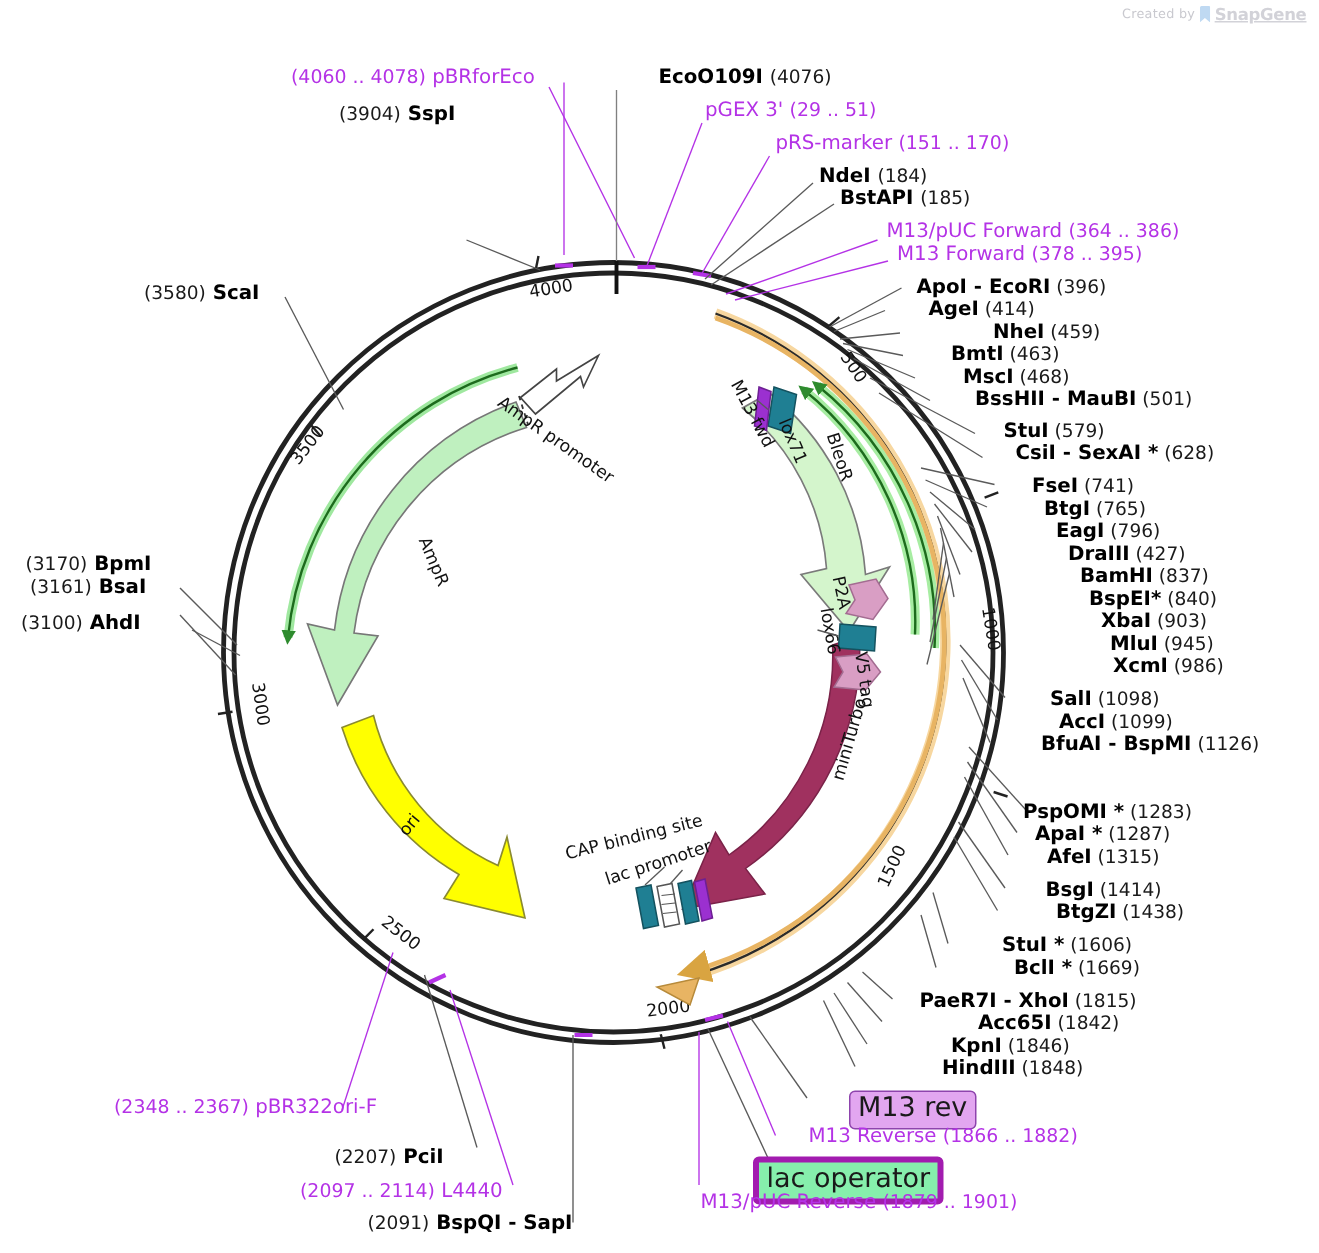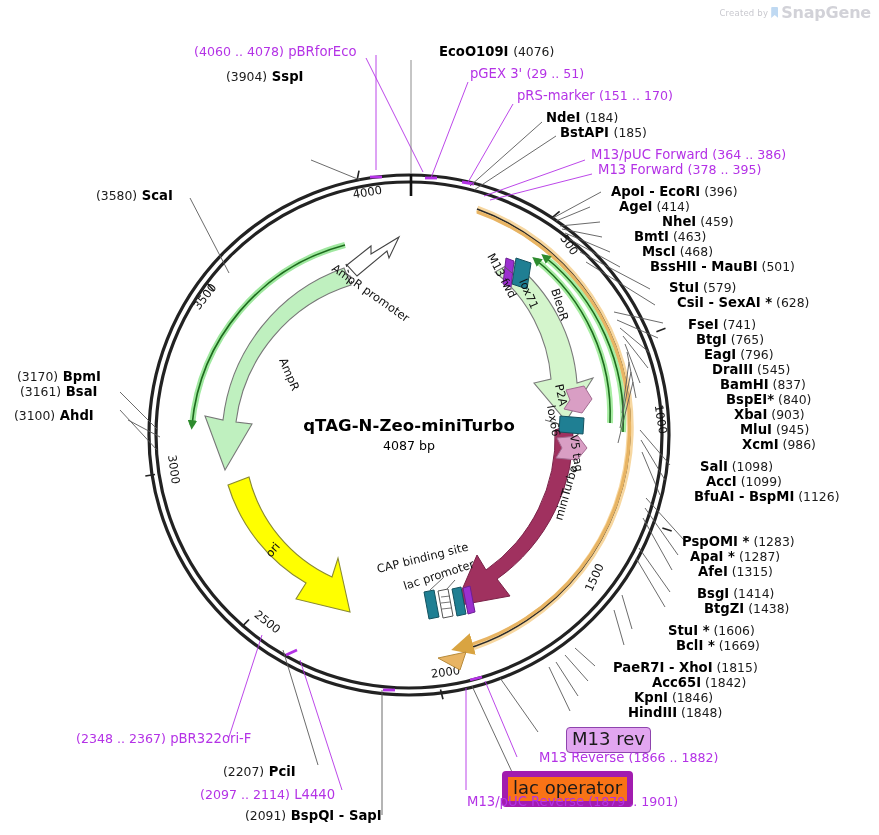--- a/index.html
+++ b/index.html
@@ -6,33 +6,33 @@
   body{width:879px;height:835px;position:relative;overflow:hidden;
        font-family:"DejaVu Sans","Liberation Sans",sans-serif;
        -webkit-font-smoothing:antialiased;}
   #stage{position:absolute;left:0;top:0;width:879px;height:835px;}
   svg#map{position:absolute;left:0;top:0;width:879px;height:835px;}
 
   .wm{position:absolute;top:3px;right:8px;font-size:8.5px;color:#c9c9cf;
       letter-spacing:.2px;display:flex;align-items:center;gap:3px;}
   .wm .bm{display:inline-block;width:7px;height:11px;background:#bfd9f2;
           border-radius:1px 1px 0 0;clip-path:polygon(0 0,100% 0,100% 100%,50% 72%,0 100%);}
-  .wm .sg{color:#d2d2d8;font-weight:700;font-size:16px;letter-spacing:-.2px;}
+  .wm .sg{color:#d2d2d8;font-weight:700;font-size:11px;letter-spacing:-.2px;text-decoration:underline;}
 
   
   .lbl{position:absolute;white-space:nowrap;line-height:1;}
   .enz{font-size:13.2px;color:#000;font-weight:700;}
   .enz .pos{font-weight:400;color:#1a1a1a;font-size:12.4px;}
   .prim{font-size:13.2px;color:#b432e6;font-weight:400;}
   .prim .pos{color:#b432e6;font-size:12.6px;}
 
   .boxed{display:inline-block;padding:1px 5px 2px 5px;border-radius:4px;
          font-size:18px;line-height:1.15;}
   .box-m13{background:#e2a6f0;border:1px solid #8e44ad;color:#1a1a1a;}
-  .box-lac{background:#f97316;border:6px solid #a21caf;color:#1a1a1a;}
+  .box-lac{background:#86efac;border:4px solid #a21caf;color:#1a1a1a;}
 
   .title{position:absolute;text-align:center;color:#000;}
   .title .nm{font-size:16.5px;font-weight:700;letter-spacing:.1px;}
   .title .bp{font-size:12.6px;font-weight:400;margin-top:3px;}
   .ftxt-w{font-size:11.5px;fill:#111;}
   .tick{font-size:11.5px;fill:#111;}
   .feat-lead{stroke:#5a5a5a;stroke-width:.9;fill:none;}
 </style>
 </head>
 <body>
@@ -252,24 +252,20 @@
       <path d="M157,450 L120,410"></path>
     </g>
   </svg>
 
   <div class="wm">
     <span>Created by</span>
     <span class="bm"></span>
     <span class="sg">SnapGene</span>
   </div>
 
-  <div class="title" style="left:409px;top:416px;transform:translateX(-50%);">
-    <div class="nm">qTAG-N-Zeo-miniTurbo</div>
-    <div class="bp">4087 bp</div>
-  </div>
 
   <div class="lbl prim" style="left:194px;top:45px;">
     <span class="pos">(4060 .. 4078)</span>
     <span>pBRforEco</span>
   </div>
   <div class="lbl enz" style="left:226px;top:70px;">
     <span class="pos">(3904)</span>
     <span>SspI</span>
   </div>
 
@@ -307,21 +303,21 @@
       <div class="lbl enz" style="left: 619px; top: 200px;"><span>AgeI</span><span class="pos"> (414)</span></div>
       <div class="lbl enz" style="left: 662px; top: 215px;"><span>NheI</span><span class="pos"> (459)</span></div>
       <div class="lbl enz" style="left: 634px; top: 230px;"><span>BmtI</span><span class="pos"> (463)</span></div>
       <div class="lbl enz" style="left: 642px; top: 245px;"><span>MscI</span><span class="pos"> (468)</span></div>
       <div class="lbl enz" style="left: 650px; top: 260px;"><span>BssHII  -  MauBI</span><span class="pos"> (501)</span></div>
       <div class="lbl enz" style="left: 669px; top: 281px;"><span>StuI</span><span class="pos"> (579)</span></div>
       <div class="lbl enz" style="left: 677px; top: 296px;"><span>CsiI  -  SexAI *</span><span class="pos"> (628)</span></div>
       <div class="lbl enz" style="left: 688px; top: 318px;"><span>FseI</span><span class="pos"> (741)</span></div>
       <div class="lbl enz" style="left: 696px; top: 333px;"><span>BtgI</span><span class="pos"> (765)</span></div>
       <div class="lbl enz" style="left: 704px; top: 348px;"><span>EagI</span><span class="pos"> (796)</span></div>
-      <div class="lbl enz" style="left: 712px; top: 363px;"><span>DraIII</span><span class="pos"> (545)</span></div>
+      <div class="lbl enz" style="left: 712px; top: 363px;"><span>DraIII</span><span class="pos"> (427)</span></div>
       <div class="lbl enz" style="left: 720px; top: 378px;"><span>BamHI</span><span class="pos"> (837)</span></div>
       <div class="lbl enz" style="left: 726px; top: 393px;"><span>BspEI*</span><span class="pos"> (840)</span></div>
       <div class="lbl enz" style="left: 734px; top: 408px;"><span>XbaI</span><span class="pos"> (903)</span></div>
       <div class="lbl enz" style="left: 740px; top: 423px;"><span>MluI</span><span class="pos"> (945)</span></div>
       <div class="lbl enz" style="left: 742px; top: 438px;"><span>XcmI</span><span class="pos"> (986)</span></div>
       <div class="lbl enz" style="left: 700px; top: 460px;"><span>SalI</span><span class="pos"> (1098)</span></div>
       <div class="lbl enz" style="left: 706px; top: 475px;"><span>AccI</span><span class="pos"> (1099)</span></div>
       <div class="lbl enz" style="left: 694px; top: 490px;"><span>BfuAI  -  BspMI</span><span class="pos"> (1126)</span></div>
       <div class="lbl enz" style="left: 682px; top: 535px;"><span>PspOMI *</span><span class="pos"> (1283)</span></div>
       <div class="lbl enz" style="left: 690px; top: 550px;"><span>ApaI *</span><span class="pos"> (1287)</span></div>

